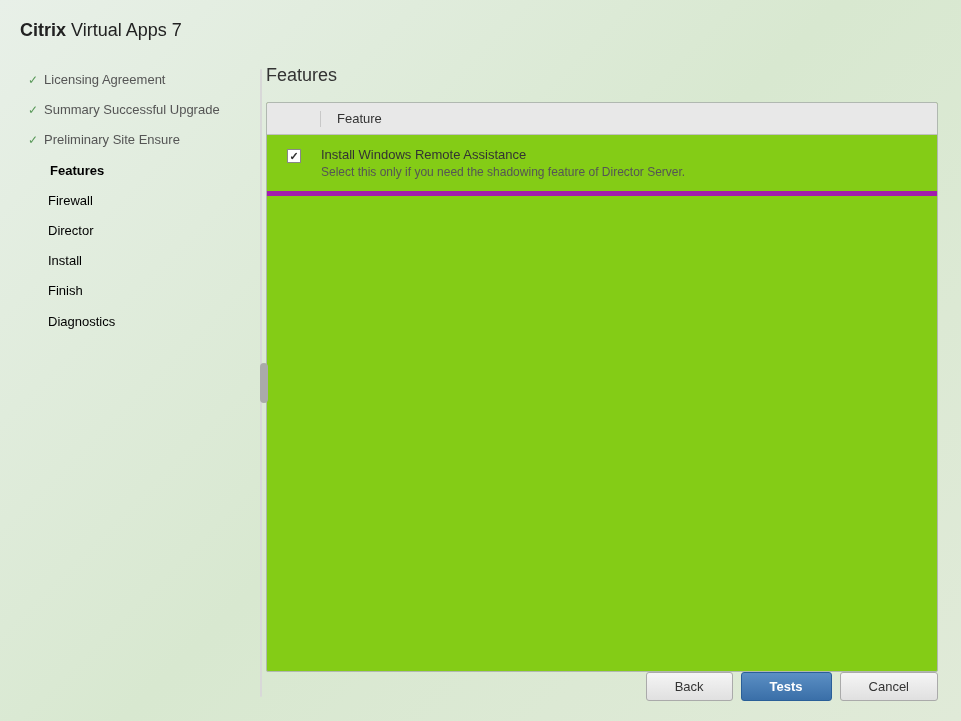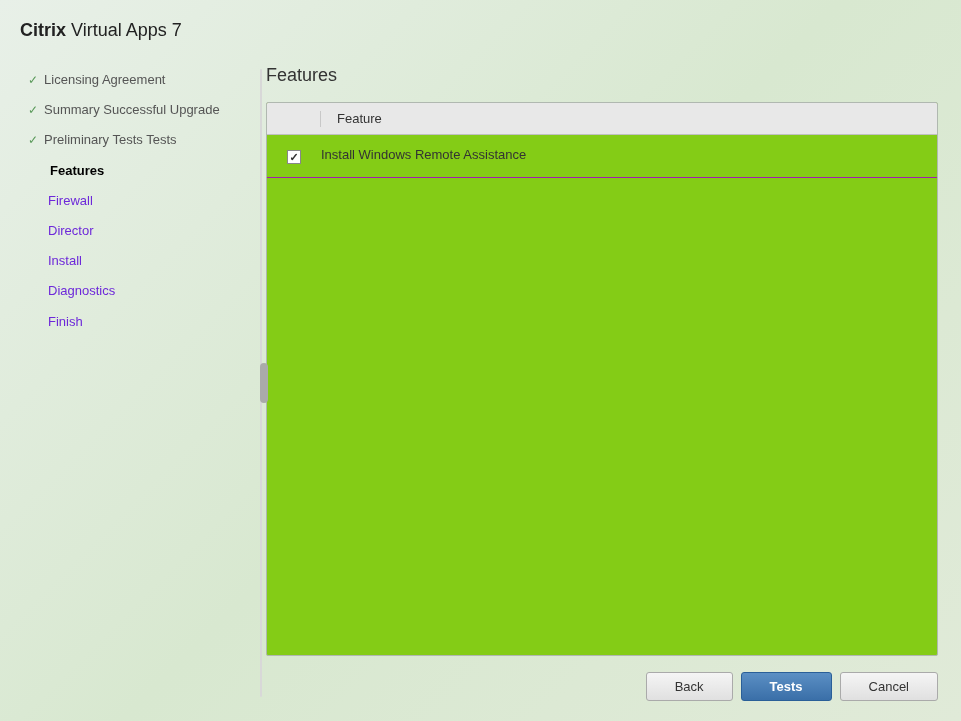--- a/index.html
+++ b/index.html
@@ -72,21 +72,21 @@
       font-size: 12px;
       margin-top: 1px;
     }
 
     .sidebar-item.active {
       color: #000;
       font-weight: 600;
     }
 
     .sidebar-item.inactive {
-      color: #6d28d9;
+      color: #000000;
       padding-left: 28px;
     }
 
     .content-area {
       flex: 1;
       display: flex;
       flex-direction: column;
     }
 
     .page-title {
@@ -127,23 +127,23 @@
       color: #333;
       font-weight: 400;
     }
 
     .features-table-body {
       flex: 1;
     }
 
     .feature-row {
       display: flex;
-      align-items: center;
+      align-items: flex-start;
       padding: 12px 0;
-      border-bottom: 1px solid #a21caf;
+      border-bottom: 5px solid #a21caf;
     }
 
     .feature-checkbox-cell {
       width: 54px;
       min-width: 54px;
       display: flex;
       align-items: flex-start;
       justify-content: center;
       padding-top: 2px;
     }
@@ -185,21 +185,20 @@
     .feature-desc {
       font-size: 12px;
       color: #555;
     }
 
     .button-bar {
       display: flex;
       justify-content: flex-end;
       align-items: center;
       gap: 8px;
-      padding-top: 16px;
     }
 
     .btn {
       padding: 6px 28px;
       font-size: 13px;
       border-radius: 3px;
       cursor: pointer;
       border: 1px solid;
       min-width: 80px;
       text-align: center;
@@ -250,39 +249,39 @@
       <div class="sidebar-item completed">
         <span class="check-icon">✓</span>
         <span>Licensing Agreement</span>
       </div>
       <div class="sidebar-item completed">
         <span class="check-icon">✓</span>
         <span>Summary Successful Upgrade</span>
       </div>
       <div class="sidebar-item completed">
         <span class="check-icon">✓</span>
-        <span>Preliminary Tests Tests</span>
+        <span>Preliminary Site Ensure</span>
       </div>
       <div class="sidebar-item active">
         <span style="padding-left:22px;">Features</span>
       </div>
       <div class="sidebar-item inactive">
         <span>Firewall</span>
       </div>
       <div class="sidebar-item inactive">
         <span>Director</span>
       </div>
       <div class="sidebar-item inactive">
         <span>Install</span>
       </div>
       <div class="sidebar-item inactive">
+        <span>Finish</span>
+      </div>
+      <div class="sidebar-item inactive">
         <span>Diagnostics</span>
-      </div>
-      <div class="sidebar-item inactive">
-        <span>Finish</span>
       </div>
     </div>
 
     <div style="width:6px; display:flex; align-items:stretch; padding: 0 4px 0 0;">
       <div class="scroll-track">
         <div class="scroll-thumb"></div>
       </div>
     </div>
 
     <div class="content-area">
@@ -293,20 +292,21 @@
           <div class="table-checkbox-col"></div>
           <div class="table-feature-col">Feature</div>
         </div>
         <div class="features-table-body">
           <div class="feature-row">
             <div class="feature-checkbox-cell">
               <div class="feature-checkbox checked"></div>
             </div>
             <div class="feature-text-cell">
               <div class="feature-name">Install Windows Remote Assistance</div>
+              <div class="feature-desc">Select this only if you need the shadowing feature of Director Server.</div>
             </div>
           </div>
         </div>
       </div>
 
       <div class="button-bar">
         <button class="btn btn-secondary">Back</button>
         <button class="btn btn-primary">Tests</button>
         <button class="btn btn-secondary">Cancel</button>
       </div>

